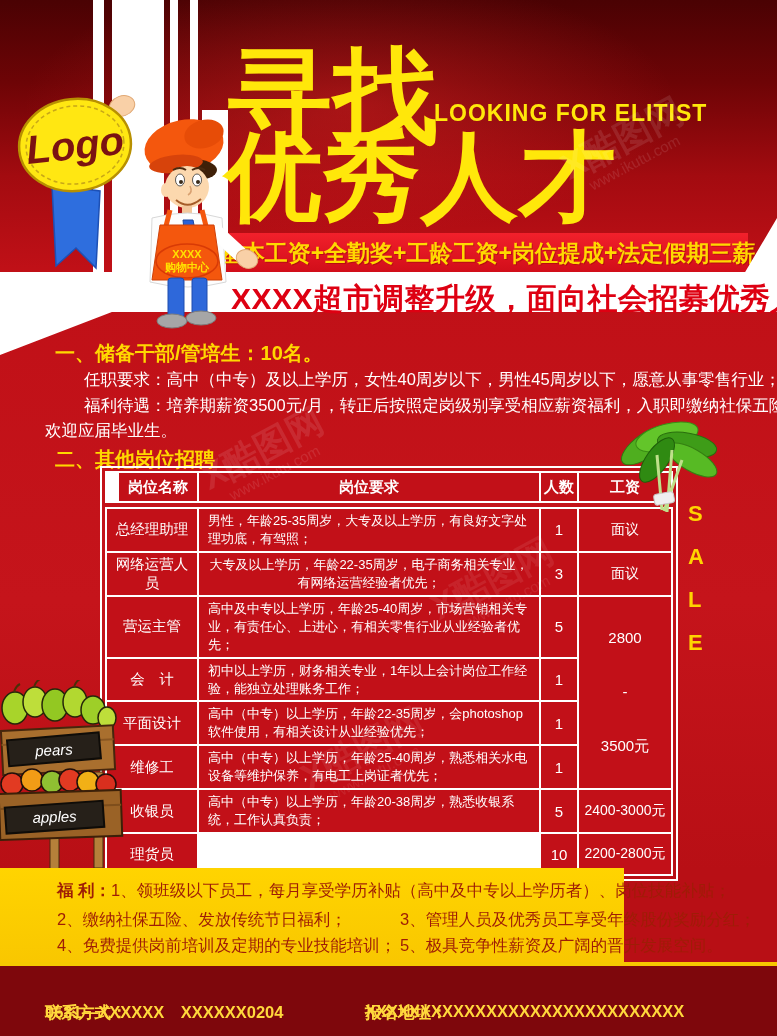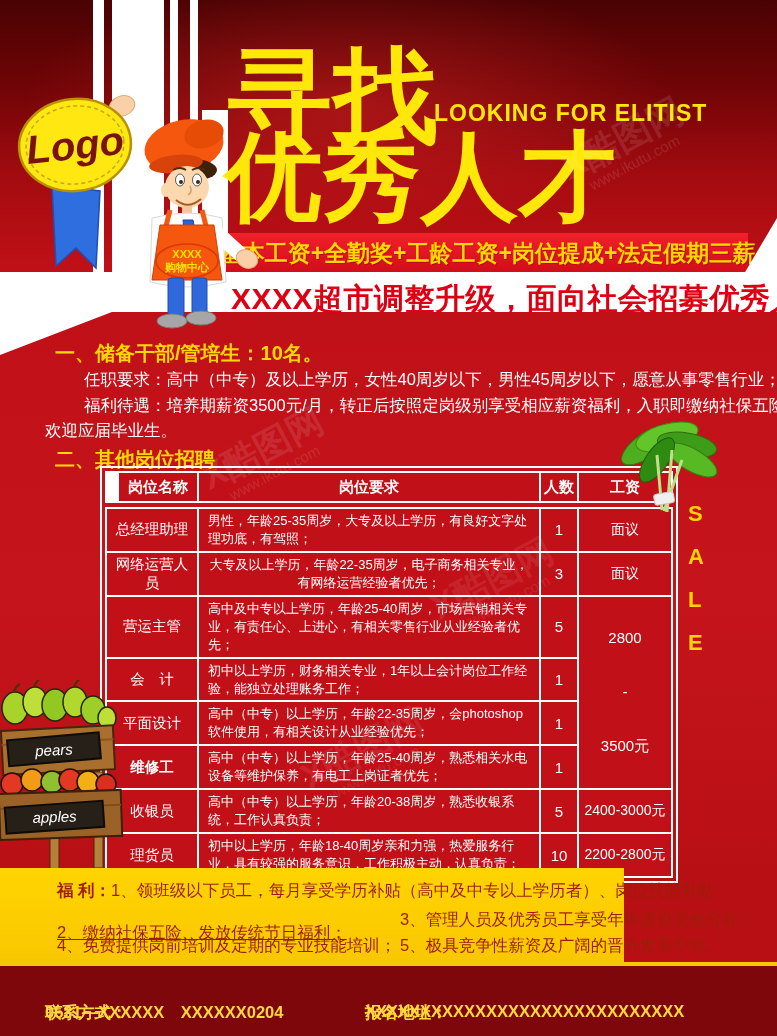--- a/index.html
+++ b/index.html
@@ -64,21 +64,21 @@
   .sale{ position:absolute; left:688px; top:503px; display:flex; flex-direction:column;
     gap:21px; color:#ffd400; font-size:22px; font-weight:bold; line-height:1; }
 
   .leaves-svg{ position:absolute; left:612px; top:415px; }
   .crates-svg{ position:absolute; left:0; top:680px; }
 
   .welfare{ position:absolute; left:0; top:868px; width:624px; height:94px;
     background:linear-gradient(180deg,#ffd400,#f9c700); color:#9e1d06; }
   .welfare span{ position:absolute; font-size:16.5px; white-space:nowrap; }
   .wl1{ left:57px; top:12px; }
-  .wl2{ left:57px; top:54px;text-decoration:underline; }
+  .wl2{ left:57px; top:41px; }
   .wl3{ left:57px; top:67px; }
   .wr2{ left:400px; top:41px; }
   .wr3{ left:400px; top:67px; }
 
   .footer{ position:absolute; left:0; top:962px; width:777px; height:74px;
     background:#7e070c; border-top:4px solid #f6c800; color:#ffd83c; }
   .footer span{ position:absolute; top:18px; font-size:16.5px; font-weight:bold; white-space:nowrap; }
   .contact{ left:45px; }
   .address{ left:365px; }
 
@@ -187,29 +187,28 @@
           <div>2800</div>
           <div>-</div>
           <div>3500元</div>
         </div>
         <div class="cell name" style="grid-area: 4 / 1;">会　计</div>
         <div class="cell req" style="grid-area: 4 / 2;">初中以上学历，财务相关专业，1年以上会计岗位工作经验，能独立处理账务工作；</div>
         <div class="cell num" style="grid-area: 4 / 3;">1</div>
         <div class="cell name" style="grid-area: 5 / 1;">平面设计</div>
         <div class="cell req" style="grid-area: 5 / 2;">高中（中专）以上学历，年龄22-35周岁，会photoshop软件使用，有相关设计从业经验优先；</div>
         <div class="cell num" style="grid-area: 5 / 3;">1</div>
-        <div class="cell name" style="grid-area: 6 / 1; font-weight: bold;">维修工</div>
+        <div class="cell name" style="grid-area: 6 / 1;">维修工</div>
         <div class="cell req" style="grid-area: 6 / 2;">高中（中专）以上学历，年龄25-40周岁，熟悉相关水电设备等维护保养，有电工上岗证者优先；</div>
         <div class="cell num" style="grid-area: 6 / 3;">1</div>
         <div class="cell name" style="grid-area: 7 / 1;">收银员</div>
         <div class="cell req" style="grid-area: 7 / 2;">高中（中专）以上学历，年龄20-38周岁，熟悉收银系统，工作认真负责；</div>
         <div class="cell num" style="grid-area: 7 / 3;">5</div>
         <div class="cell sal" style="grid-area: 7 / 4;">2400-3000元</div>
         <div class="cell name" style="grid-area: 8 / 1;">理货员</div>
-        <div class="cell req" style="grid-area: 8 / 2;">初中以上学历，年龄18-40周岁亲和力强，热爱服务行业，具有较强的服务意识，工作积极主动，认真负责；</div>
         <div class="cell num" style="grid-area: 8 / 3;">10</div>
         <div class="cell sal" style="grid-area: 8 / 4;">2200-2800元</div>
       </div>
   </div>
 
   <div class="sale">
     <span>S</span>
     <span>A</span>
     <span>L</span>
     <span>E</span>

